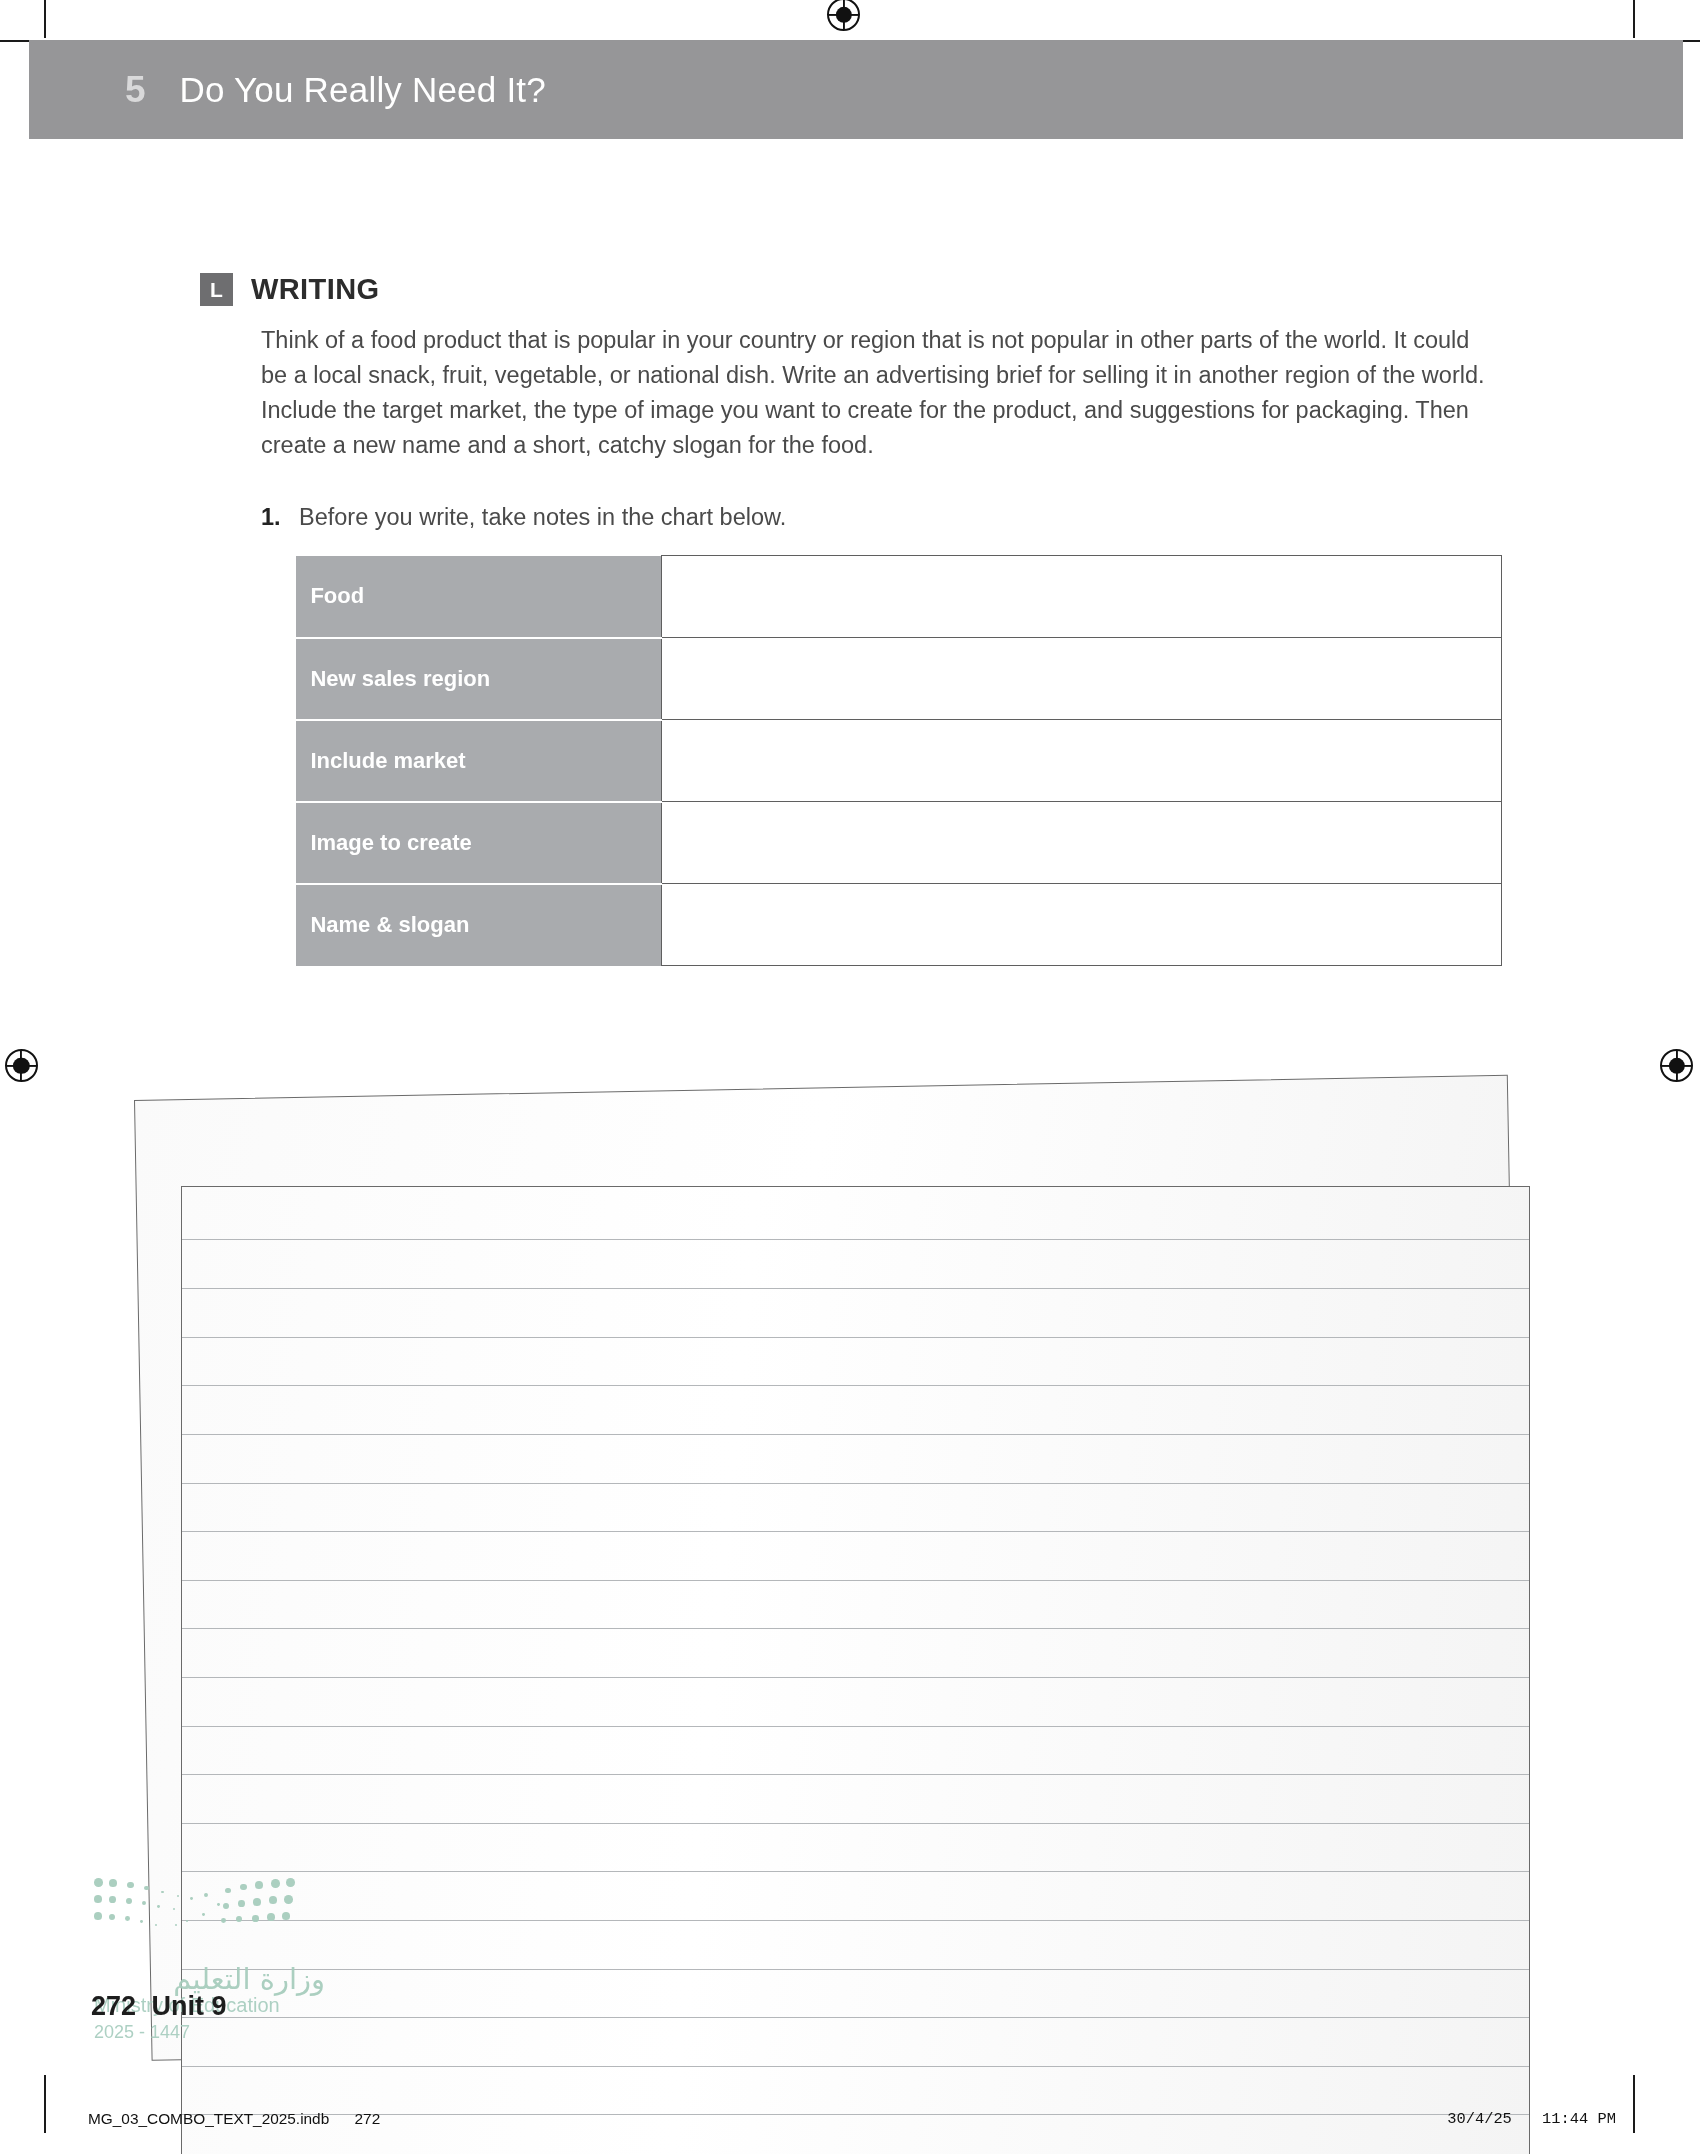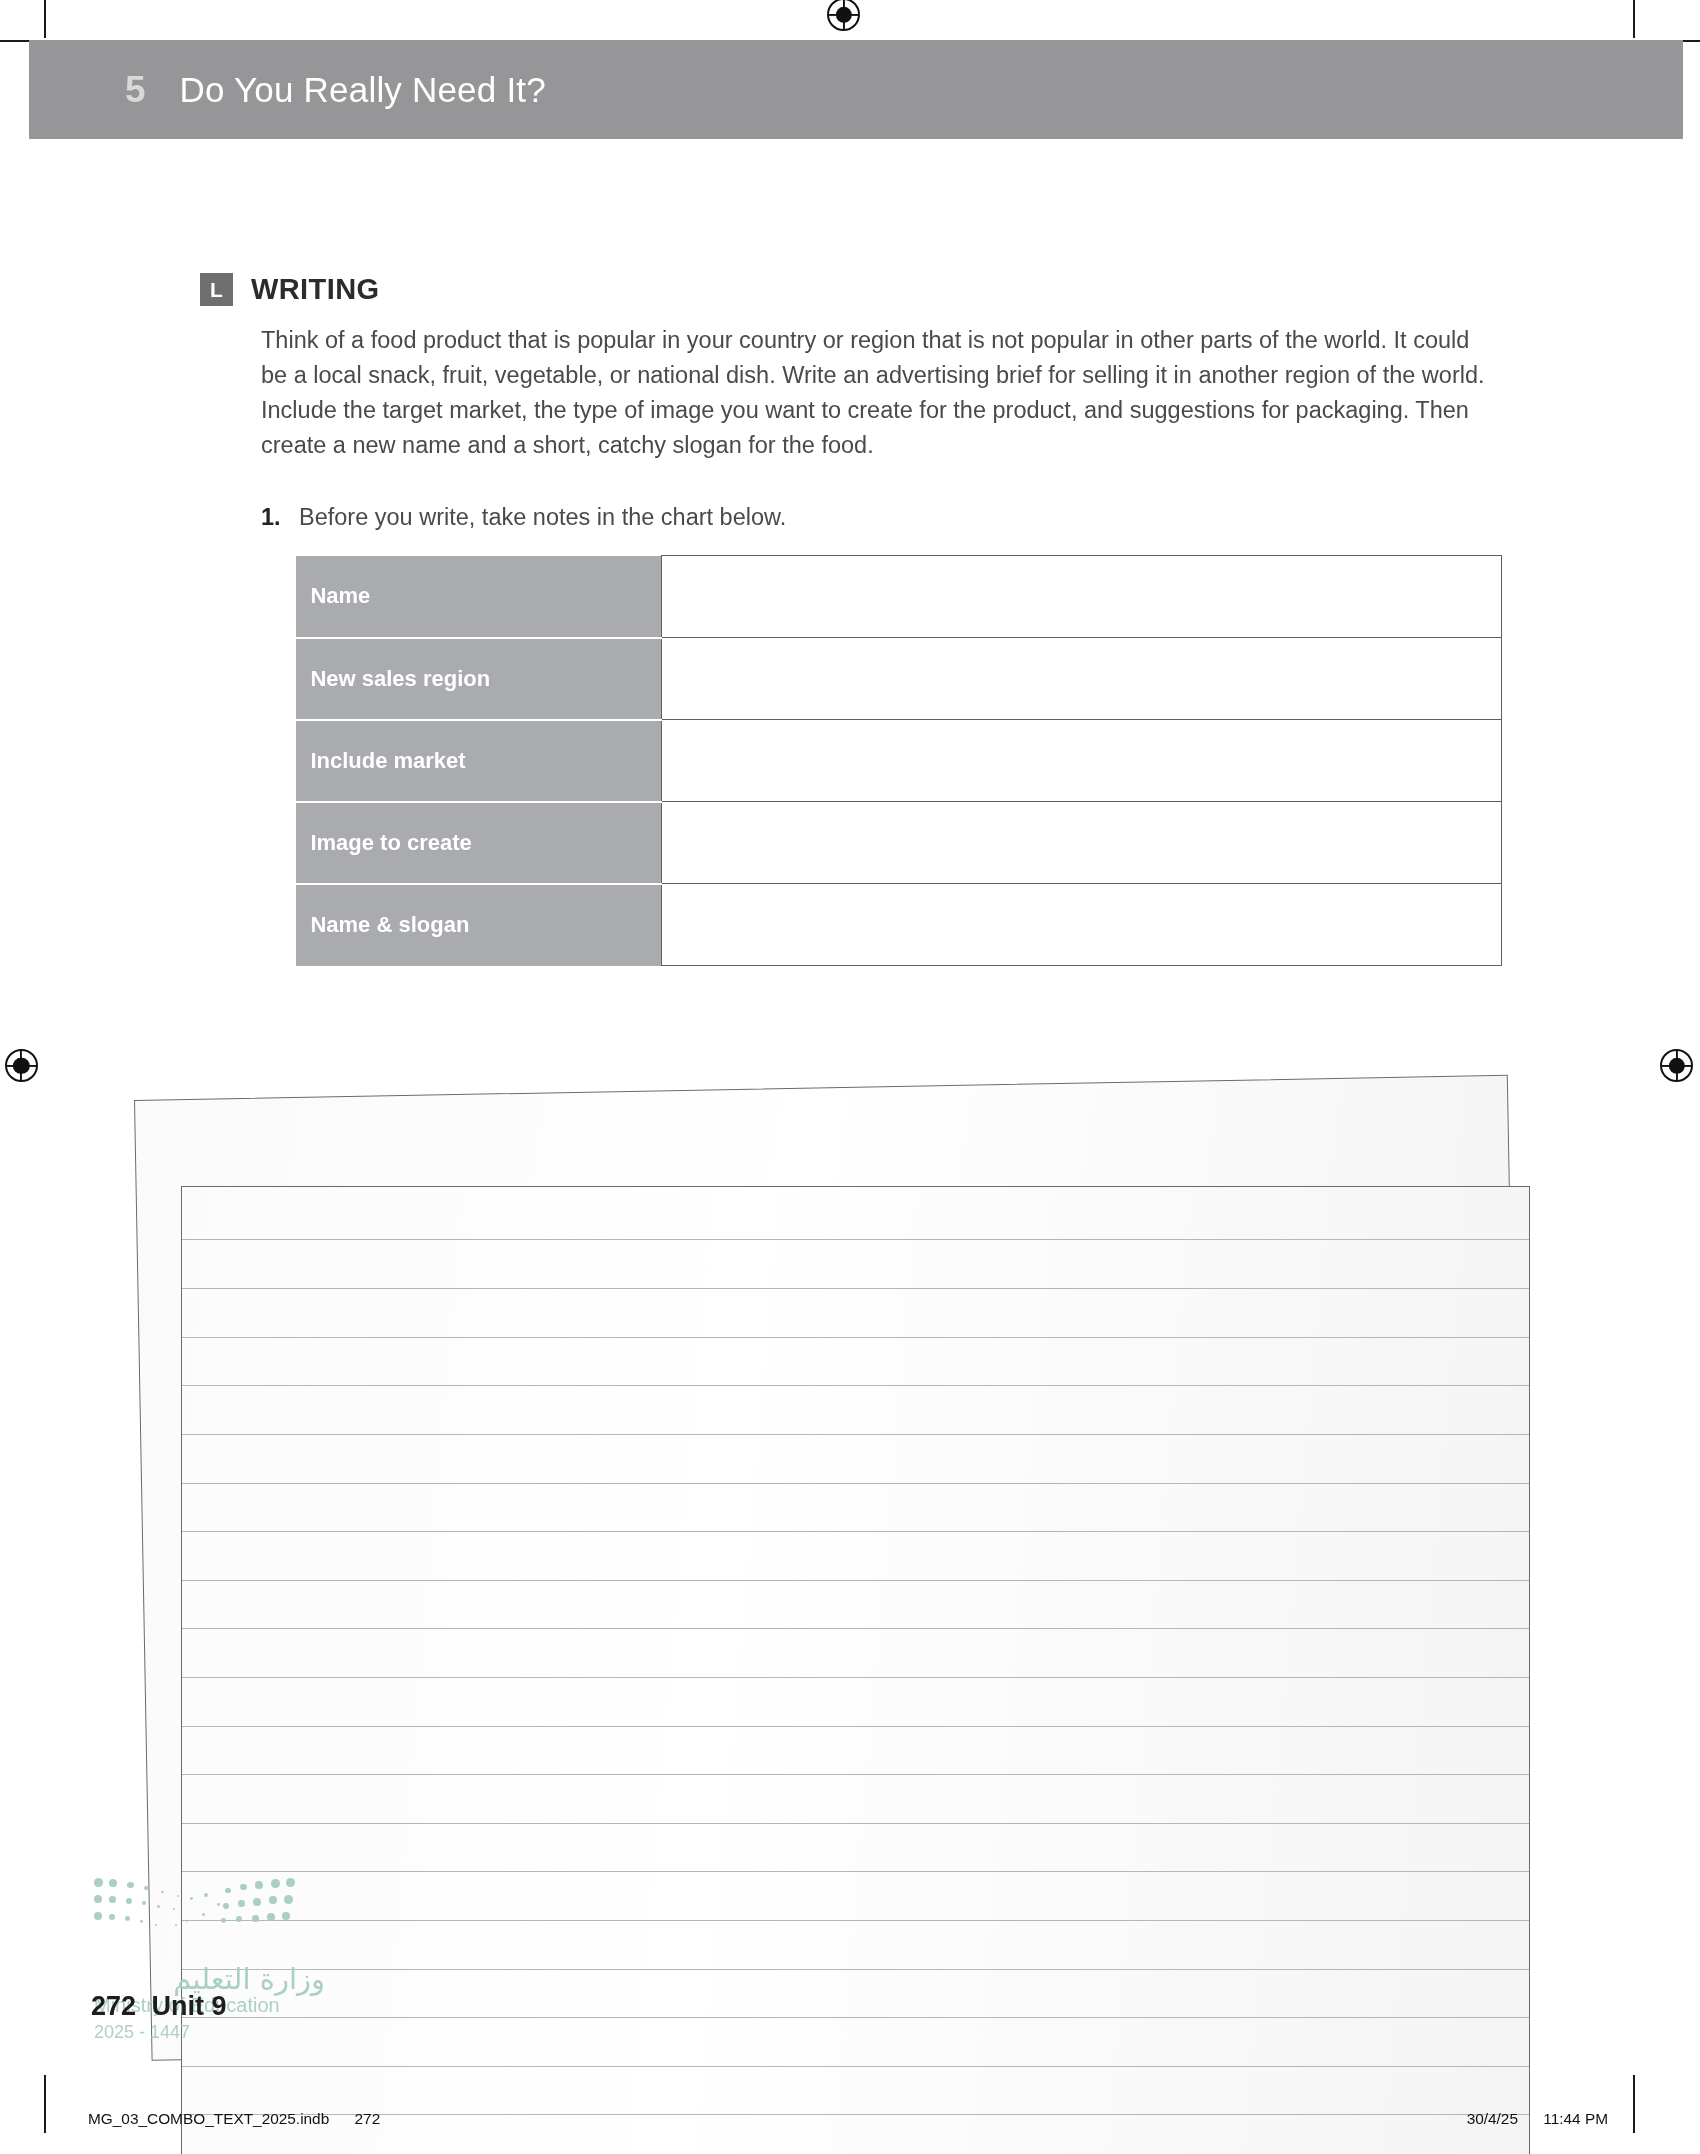--- a/index.html
+++ b/index.html
@@ -138,21 +138,21 @@
     white-space:nowrap;
   }
   .folio .unit { margin-left:15.4px; }
 
   .print-footer {
     position:absolute; top:2110px;
     font-size:15.4px; color:#111; white-space:nowrap;
     font-family:"Liberation Sans", sans-serif;
   }
   #pf-left { left:88px; }
-  #pf-right { right:92px; }
+  #pf-right { right:84px;font-family:Liberation Mono, monospace; }
   #pf-right span { margin-left:21px; }
 </style>
 </head>
 <body>
 
 <div class="cropmark" style="left:44px;  top:0;     width:1.9px;  height:38px;"></div>
 <div class="cropmark" style="left:0;    top:40px;  width:38px; height:1.9px;"></div>
 <div class="cropmark" style="left:1633px;top:0;     width:1.9px;  height:38px;"></div>
 <div class="cropmark" style="left:1662px;top:40px;  width:38px; height:1.9px;"></div>
 <div class="cropmark" style="left:44px; top:2075px;width:1.9px;  height:58px;"></div>
@@ -176,21 +176,21 @@
 <p class="intro">Think of a food product that is popular in your country or region that is not popular in other parts of the world. It could be a local snack, fruit, vegetable, or national dish. Write an advertising brief for selling it in another region of the world. Include the target market, the type of image you want to create for the product, and suggestions for packaging. Then create a new name and a short, catchy slogan for the food.</p>
 
 <div class="item" id="item1">
   <span class="num">1.</span>
   <span class="txt">Before you write, take notes in the chart below.</span>
 </div>
 
 <table class="notes-table">
   <tbody>
     <tr>
-      <td class="label">Name</td>
+      <td class="label">Food</td>
       <td class="blank"></td>
     </tr>
     <tr>
       <td class="label">New sales region</td>
       <td class="blank"></td>
     </tr>
     <tr>
       <td class="label">Include market</td>
       <td class="blank"></td>
     </tr>

